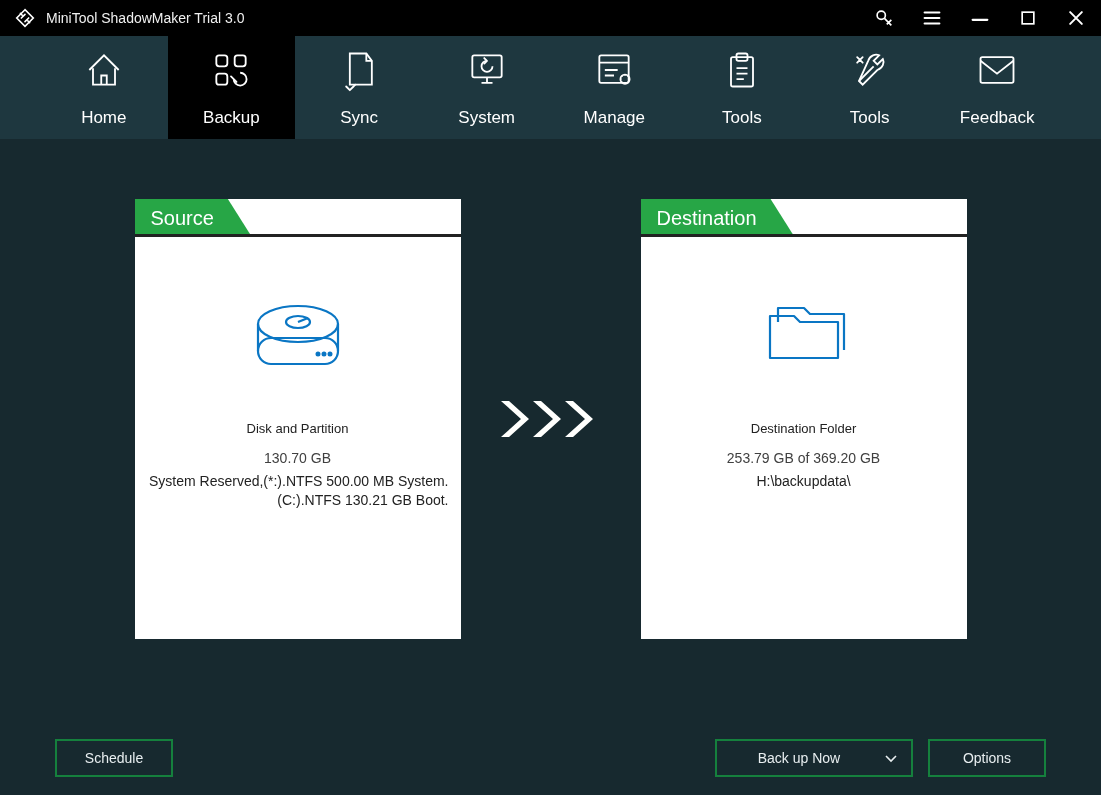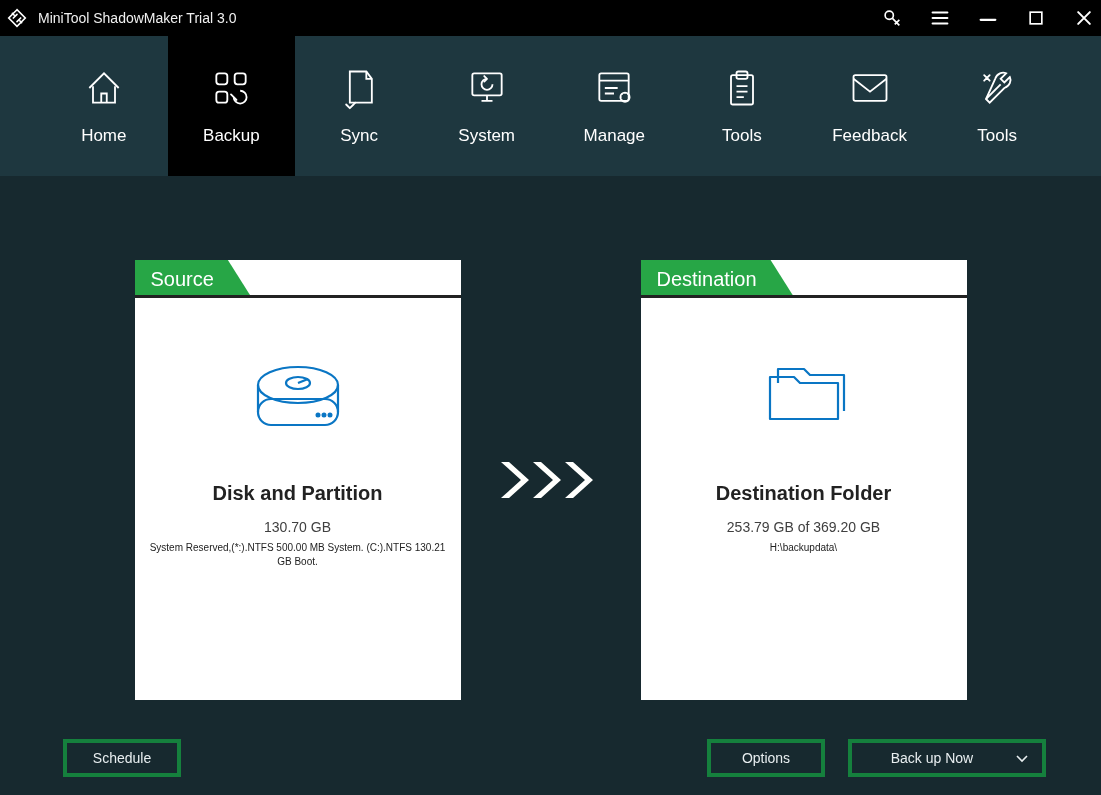--- a/index.html
+++ b/index.html
@@ -2,89 +2,89 @@
 <html><head>
 <meta charset="utf-8">
 <style>
   * { box-sizing: border-box; margin: 0; padding: 0; }
   html, body { width: 1101px; height: 795px; overflow: hidden; font-family: "Segoe UI", Arial, sans-serif; }
   body { background: #17292f; color: #fff; display: flex; flex-direction: column; }
 
   
   .titlebar {
     height: 36px; background: #000; display: flex; align-items: center;
-    padding: 0 6px; gap: 10px; position: relative;
+    padding: 0 14px; gap: 10px; position: relative;
   }
   .titlebar .logo svg { display: block; }
   .titlebar .title { font-size: 14px; color: #f0f0f0; font-weight: 500; }
   .titlebar .win-controls {
     margin-left: auto; display: flex; align-items: center; gap: 26px;
   }
   .titlebar .win-controls .icn { cursor: pointer; display: flex; align-items: center; justify-content: center; width: 22px; height: 22px; }
   .titlebar .win-controls svg { display: block; }
 
   
   .navbar {
-    height: 140px; background: #1e373f; display: flex; align-items: stretch;
+    height: 103px; background: #1e373f; display: flex; align-items: stretch;
     padding: 0 40px; gap: 0;
   }
   .nav-item {
     flex: 1; display: flex; flex-direction: column; align-items: center;
     justify-content: center; gap: 16px; cursor: pointer; color: #fff;
   }
   .nav-item.active { background: #000000; }
   .nav-item .nav-label { font-size: 17px; }
   .nav-item .nav-ico { height: 44px; display: flex; align-items: center; justify-content: center; }
   .nav-item .nav-ico svg { display: block; }
 
   
   .content {
     flex: 1; display: flex; flex-direction: column; padding: 0 55px 18px 55px;
   }
   .panels {
     display: flex; align-items: stretch; justify-content: center;
-    gap: 0; margin-top: 84px;
+    gap: 0; margin-top: 60px;
   }
   .panel {
     width: 326px; height: 440px; background: #fff; color: #222;
     display: flex; flex-direction: column; align-items: center;
     position: relative;
   }
   .panel-header {
     align-self: stretch; height: 38px; position: relative;
   }
   .panel-header .tab {
     position: absolute; left: 0; top: 0; height: 38px;
     background: #27a646; color: #fff; font-size: 20px;
     display: flex; align-items: center; padding: 0 38px 0 16px;
     clip-path: polygon(0 0, calc(100% - 24px) 0, 100% 100%, 0 100%);
   }
   .panel-header .underline {
     position: absolute; left: 0; bottom: 0; height: 3px; width: 100%;
     background: #222;
   }
   .panel .big-icon { margin-top: 56px; height: 80px; display: flex; align-items: center; justify-content: center; }
-  .panel .p-title { font-weight: bold; font-size: 20px; margin-top: 48px; }
+  .panel .p-title { font-weight: normal; font-size: 13px; margin-top: 48px; }
   .panel .p-sub { font-size: 14px; margin-top: 14px; color: #404040; }
-  .panel .p-detail { font-size: 10px; margin-top: 6px; color: #222; text-align: center; padding: 0 12px; line-height: 1.35; }
+  .panel .p-detail { font-size: 14px; margin-top: 6px; color: #222; text-align: right; padding: 0 12px; line-height: 1.35; }
 
   .arrows {
     width: 180px; display: flex; align-items: center; justify-content: center;
   }
   .arrows svg { display: block; }
 
   
   .bottom-row {
     margin-top: auto; display: flex; align-items: center; gap: 15px;
     padding-top: 30px;
   }
   .btn {
-    height: 38px; border: 4px solid #15803d; background: transparent;
+    height: 38px; border: 2px solid #15803d; background: transparent;
     color: #e8eef0; font-size: 14px; display: flex; align-items: center;
-    justify-content: center; cursor: pointer; margin-left: 8px;
+    justify-content: center; cursor: pointer;
   }
   .btn.small { width: 118px; }
   .spacer { flex: 1; }
   .btn.opts { width: 118px; }
   .btn.primary {
     width: 198px; position: relative; padding-right: 30px;
   }
   .btn.primary .caret {
     position: absolute; right: 14px; top: 50%; transform: translateY(-50%);
   }
@@ -219,41 +219,41 @@
             <rect x="14" y="6" width="12" height="8" rx="2"></rect>
             <path d="M14 22 H26 M14 28 H26 M14 34 H22"></path>
           </g>
         </svg>
     </span>
     <span class="nav-label">Tools</span>
   </div>
 
   <div class="nav-item">
     <span class="nav-ico">
-      <svg width="44" height="36" viewBox="0 0 48 36">
-          <g fill="none" stroke="#fff" stroke-width="2">
-            <rect x="6" y="4" width="36" height="28" rx="2"></rect>
-            <path d="M6 8 L24 22 L42 8"></path>
-          </g>
-        </svg>
-    </span>
-    <span class="nav-label">Feedback</span>
-  </div>
-
-  <div class="nav-item">
-    <span class="nav-ico">
       <svg width="44" height="44" viewBox="0 0 48 48">
           <g fill="none" stroke="#fff" stroke-width="2">
             <path d="M12 36 L28 20"></path>
             <path d="M28 20 C30 14 36 12 40 14 L34 20 L38 24 L44 18 C46 22 44 28 38 30 L22 46 L18 42 Z" transform="translate(-6,-6)"></path>
             <path d="M10 10 L16 16 M16 10 L10 16" stroke-linecap="round"></path>
           </g>
         </svg>
     </span>
     <span class="nav-label">Tools</span>
+  </div>
+
+  <div class="nav-item">
+    <span class="nav-ico">
+      <svg width="44" height="36" viewBox="0 0 48 36">
+          <g fill="none" stroke="#fff" stroke-width="2">
+            <rect x="6" y="4" width="36" height="28" rx="2"></rect>
+            <path d="M6 8 L24 22 L42 8"></path>
+          </g>
+        </svg>
+    </span>
+    <span class="nav-label">Feedback</span>
   </div>
 
 </div>
 
 <div class="content">
   <div class="panels">
 
     <div class="panel">
       <div class="panel-header">
         <div class="tab">Source</div>
@@ -306,25 +306,25 @@
       <div class="p-detail">H:\backupdata\</div>
     </div>
 
   </div>
 
   <div class="bottom-row">
     <div class="btn small">
       <span>Schedule</span>
     </div>
     <div class="spacer"></div>
-    <div class="btn opts">
-      <span>Options</span>
-    </div>
     <div class="btn primary">
       <span>Back up Now</span>
       <span class="caret">
         <svg width="12" height="8" viewBox="0 0 12 8">
             <path d="M1 1 L6 6 L11 1" fill="none" stroke="#e8eef0" stroke-width="1.6"></path>
           </svg>
       </span>
     </div>
+    <div class="btn opts">
+      <span>Options</span>
+    </div>
   </div>
 </div>
 
 </body></html>

